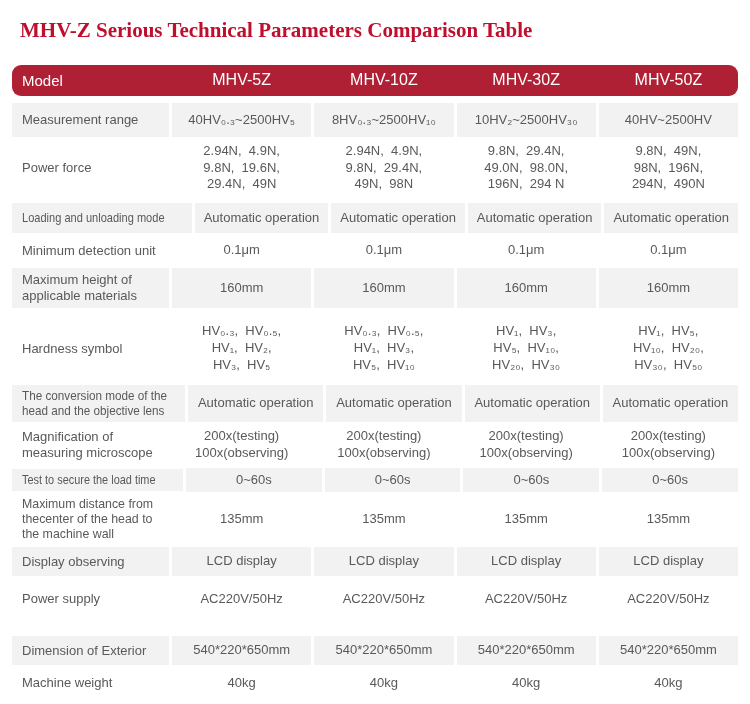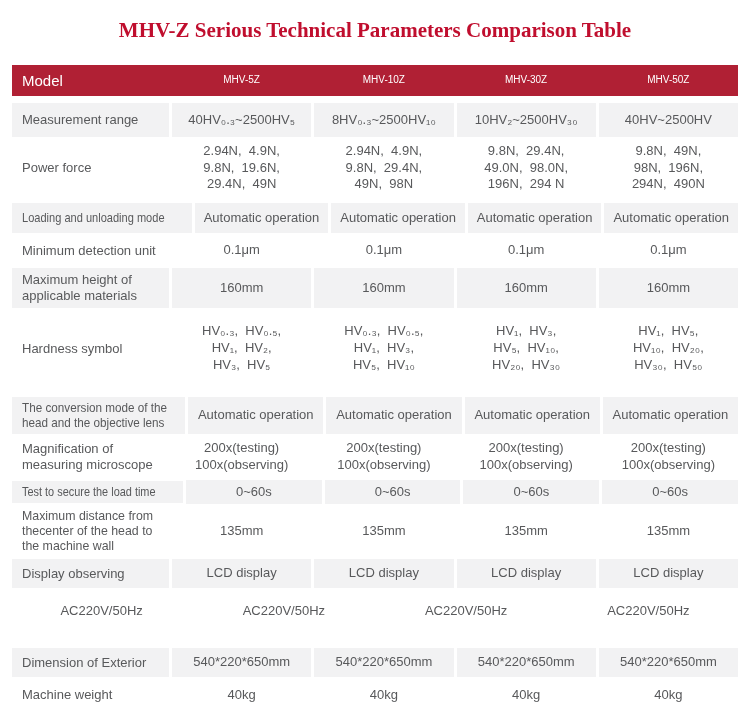--- a/index.html
+++ b/index.html
@@ -11,57 +11,57 @@
   html,body{margin:0;padding:0;background:#ffffff;}
   body{
     width:750px;height:704px;overflow:hidden;
     font-family:"Liberation Sans","DejaVu Sans",sans-serif;
     color:var(--text-gray);
   }
   .page{padding:18px 12px 0 12px;width:726px;}
   .title{
     font-family:"Liberation Serif","DejaVu Serif",serif;
     font-weight:bold;font-size:21px;color:var(--title-red);
-    margin:0 0 22px 0;letter-spacing:0px;text-align:center;
+    margin:0 0 22px 8px;letter-spacing:0px;
   }
   .table{width:726px;}
   .header-row{
     display:flex;gap:3px;background:var(--header-bg);
-    height:31px;color:#ffffff;font-size:15px;
+    height:31px;color:#ffffff;font-size:15px;border-radius:9px;
   }
   .header-row .cell{background:transparent;}
   .cell{box-sizing:border-box;}
   .label-cell{
     flex:0 0 157px;display:flex;align-items:center;
     padding:3px 2px 3px 10px;text-align:left;
   }
   .value-cell{
     flex:1 1 0;display:flex;flex-direction:column;justify-content:center;
     text-align:center;white-space:pre;padding:4px 4px;
     font-size:13px;line-height:1.28;
   }
-  .header-row .value-cell{font-size:10px;padding:2px 4px;}
+  .header-row .value-cell{font-size:16px;padding:2px 4px;}
   .rows .row{
     display:flex;gap:3px;background:#ffffff;margin-top:2px;min-height:30px;
     font-size:13px;
   }
   .rows .row:nth-child(odd) .cell{background:var(--row-alt);}
   .rows .row:nth-child(even) .cell{background:#ffffff;}
   .label-text{
     display:inline-block;white-space:pre;line-height:1.2;
     transform-origin:left center;font-size:13px;
   }
   
   .rows .row:nth-child(1){margin-top:7px;min-height:34px;}
   .rows .row:nth-child(2){min-height:52px;}
   .rows .row:nth-child(3){margin-top:6px;min-height:30px;}
   .rows .row:nth-child(4){min-height:31px;}
   .rows .row:nth-child(5){min-height:40px;}
   .rows .row:nth-child(6){margin-top:8px;min-height:65px;}
-  .rows .row:nth-child(7){margin-top:16px;min-height:36px;}
+  .rows .row:nth-child(7){margin-top:4px;min-height:36px;}
   .rows .row:nth-child(8){min-height:39px;}
   .rows .row:nth-child(9){min-height:25px;align-items:center;}
   .rows .row:nth-child(10){min-height:46px;}
   .rows .row:nth-child(11){min-height:29px;}
   .rows .row:nth-child(12){margin-top:5px;min-height:36px;}
   .rows .row:nth-child(13){margin-top:19px;min-height:29px;}
   .rows .row:nth-child(14){min-height:32px;}
   
   .rows .row:nth-child(3) .label-text{transform:scaleX(0.85);}
   .rows .row:nth-child(9) .label-text{transform:scaleX(0.84);}
@@ -212,20 +212,23 @@
     <div class="cell label-cell">
             <span class="label-text">Display observing</span>
           </div>
     <div class="cell value-cell">LCD display</div>
     <div class="cell value-cell">LCD display</div>
     <div class="cell value-cell">LCD display</div>
     <div class="cell value-cell">LCD display</div>
   </div>
 
   <div class="row">
+    <div class="cell label-cell">
+            <span class="label-text">Power supply</span>
+          </div>
     <div class="cell value-cell">AC220V/50Hz</div>
     <div class="cell value-cell">AC220V/50Hz</div>
     <div class="cell value-cell">AC220V/50Hz</div>
     <div class="cell value-cell">AC220V/50Hz</div>
   </div>
 
   <div class="row">
     <div class="cell label-cell">
             <span class="label-text">Dimension of Exterior</span>
           </div>

